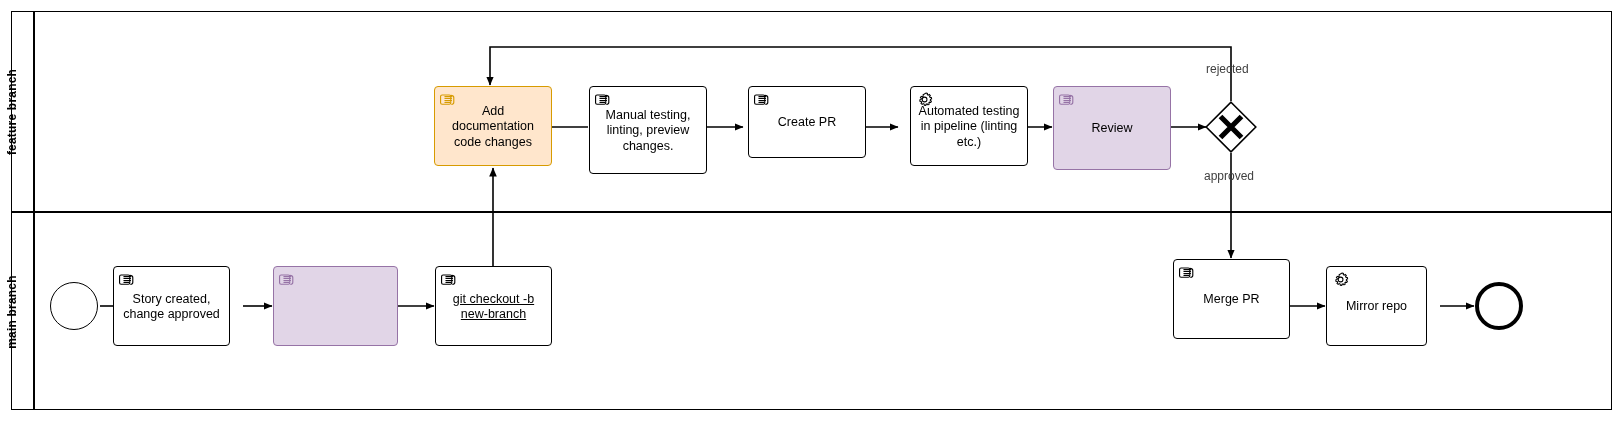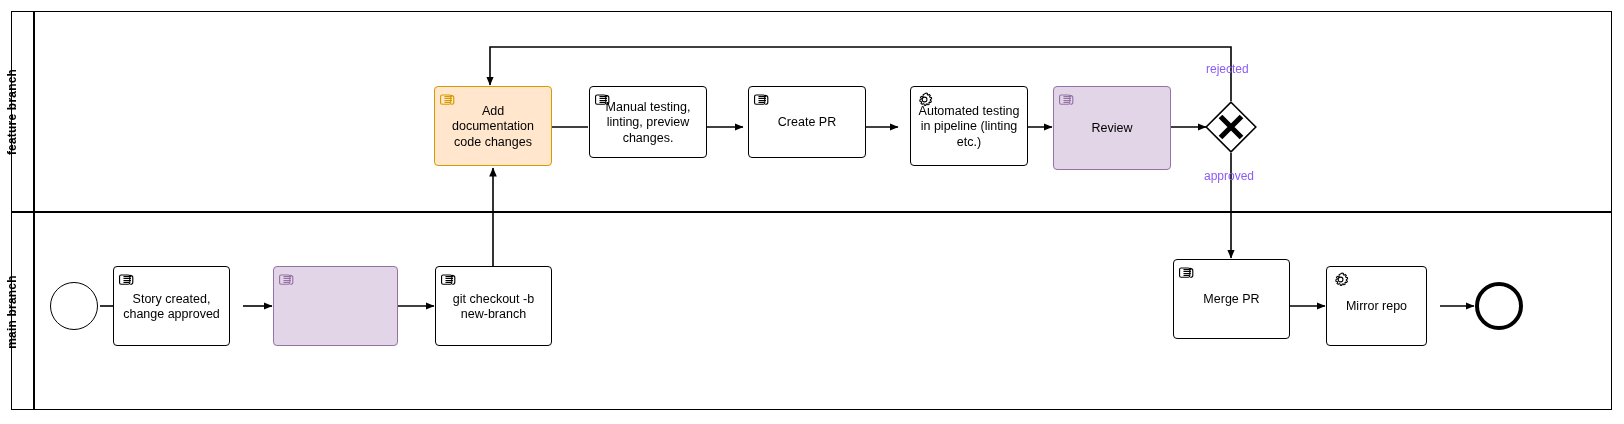--- a/index.html
+++ b/index.html
@@ -107,21 +107,21 @@
 
   
   .gateway {
     position: absolute;
   }
 
   
   .edge-label {
     position: absolute;
     font-size: 12px;
-    color: #8b5cf6;
+    color: #404040;
     white-space: nowrap;
     background: transparent;
   }
 </style>
 </head>
 <body>
 
 <div id="canvas">
 
   <svg id="edges" viewBox="0 0 1624 424" xmlns="http://www.w3.org/2000/svg">
@@ -171,21 +171,21 @@
     <span class="task-icon">
       <svg viewBox="0 0 18 18" xmlns="http://www.w3.org/2000/svg">
         <path d="M2.2,4.2 h7.6 a1.6,1.6 0 0 1 1.6,1.6 v6.6 a1.6,1.6 0 0 1 -1.6,1.6 h-7.6 a1.6,1.6 0 0 1 -1.6,-1.6 v-6.6 a1.6,1.6 0 0 1 1.6,-1.6 z" fill="none" stroke="#d79b00" stroke-width="1.2"></path>
         <path d="M5.2,6.0 h7.0 M5.2,8.0 h7.0 M5.2,10.0 h7.0 M5.2,12.0 h5.4" stroke="#d79b00" stroke-width="1.2" stroke-linecap="round"></path>
         <path d="M11.4,4.6 c1.6,0 3.2,0.6 3.2,2.2 v5.4 c0,1.4 -1.2,2.0 -2.6,2.0" fill="none" stroke="#d79b00" stroke-width="1.2"></path>
       </svg>
     </span>
     <span class="label">Add documentation code changes</span>
   </div>
 
-  <div class="task" style="left:589px; top:86px; width:118px; height:72px;justify-content:flex-end;">
+  <div class="task" style="left:589px; top:86px; width:118px; height:88px;justify-content:flex-end;">
     <span class="task-icon">
       <svg viewBox="0 0 18 18" xmlns="http://www.w3.org/2000/svg">
         <path d="M2.2,4.2 h7.6 a1.6,1.6 0 0 1 1.6,1.6 v6.6 a1.6,1.6 0 0 1 -1.6,1.6 h-7.6 a1.6,1.6 0 0 1 -1.6,-1.6 v-6.6 a1.6,1.6 0 0 1 1.6,-1.6 z" fill="none" stroke="#000000" stroke-width="1.2"></path>
         <path d="M5.2,6.0 h7.0 M5.2,8.0 h7.0 M5.2,10.0 h7.0 M5.2,12.0 h5.4" stroke="#000000" stroke-width="1.2" stroke-linecap="round"></path>
         <path d="M11.4,4.6 c1.6,0 3.2,0.6 3.2,2.2 v5.4 c0,1.4 -1.2,2.0 -2.6,2.0" fill="none" stroke="#000000" stroke-width="1.2"></path>
       </svg>
     </span>
     <span class="label">Manual testing, linting, preview changes.</span>
   </div>
 
@@ -249,21 +249,21 @@
   <div class="task purple" style="left:273px; top:266px; width:125px; height:80px;">
     <span class="task-icon">
       <svg viewBox="0 0 18 18" xmlns="http://www.w3.org/2000/svg">
         <path d="M2.2,4.2 h7.6 a1.6,1.6 0 0 1 1.6,1.6 v6.6 a1.6,1.6 0 0 1 -1.6,1.6 h-7.6 a1.6,1.6 0 0 1 -1.6,-1.6 v-6.6 a1.6,1.6 0 0 1 1.6,-1.6 z" fill="none" stroke="#9673a6" stroke-width="1.2"></path>
         <path d="M5.2,6.0 h7.0 M5.2,8.0 h7.0 M5.2,10.0 h7.0 M5.2,12.0 h5.4" stroke="#9673a6" stroke-width="1.2" stroke-linecap="round"></path>
         <path d="M11.4,4.6 c1.6,0 3.2,0.6 3.2,2.2 v5.4 c0,1.4 -1.2,2.0 -2.6,2.0" fill="none" stroke="#9673a6" stroke-width="1.2"></path>
       </svg>
     </span>
   </div>
 
-  <div class="task" style="left:435px; top:266px; width:117px; height:80px;">
+  <div class="task" style="left:435px; top:266px; width:117px; height:80px;text-decoration:underline;">
     <span class="task-icon">
       <svg viewBox="0 0 18 18" xmlns="http://www.w3.org/2000/svg">
         <path d="M2.2,4.2 h7.6 a1.6,1.6 0 0 1 1.6,1.6 v6.6 a1.6,1.6 0 0 1 -1.6,1.6 h-7.6 a1.6,1.6 0 0 1 -1.6,-1.6 v-6.6 a1.6,1.6 0 0 1 1.6,-1.6 z" fill="none" stroke="#000000" stroke-width="1.2"></path>
         <path d="M5.2,6.0 h7.0 M5.2,8.0 h7.0 M5.2,10.0 h7.0 M5.2,12.0 h5.4" stroke="#000000" stroke-width="1.2" stroke-linecap="round"></path>
         <path d="M11.4,4.6 c1.6,0 3.2,0.6 3.2,2.2 v5.4 c0,1.4 -1.2,2.0 -2.6,2.0" fill="none" stroke="#000000" stroke-width="1.2"></path>
       </svg>
     </span>
     <span class="label">git checkout -b new-branch</span>
   </div>
 

